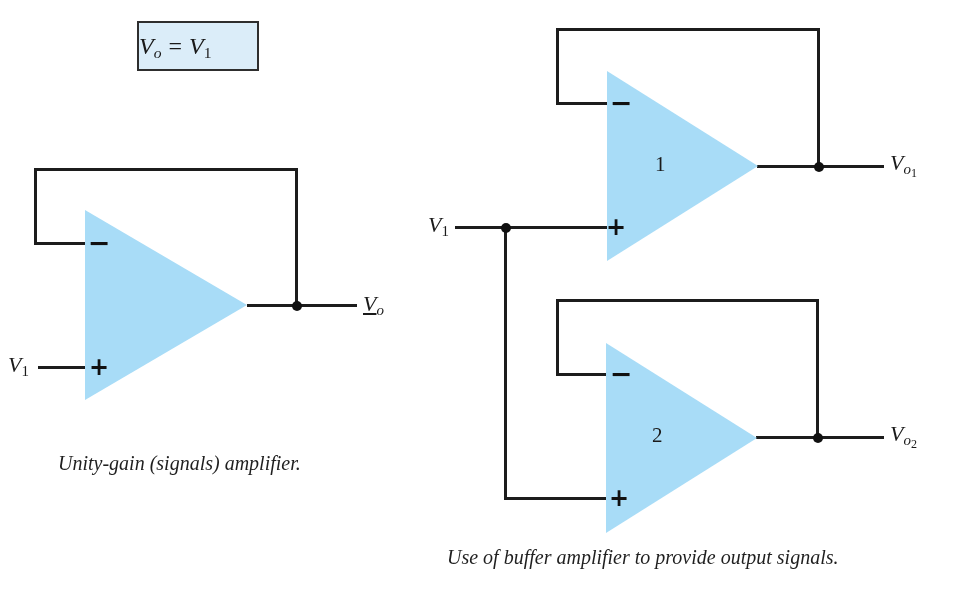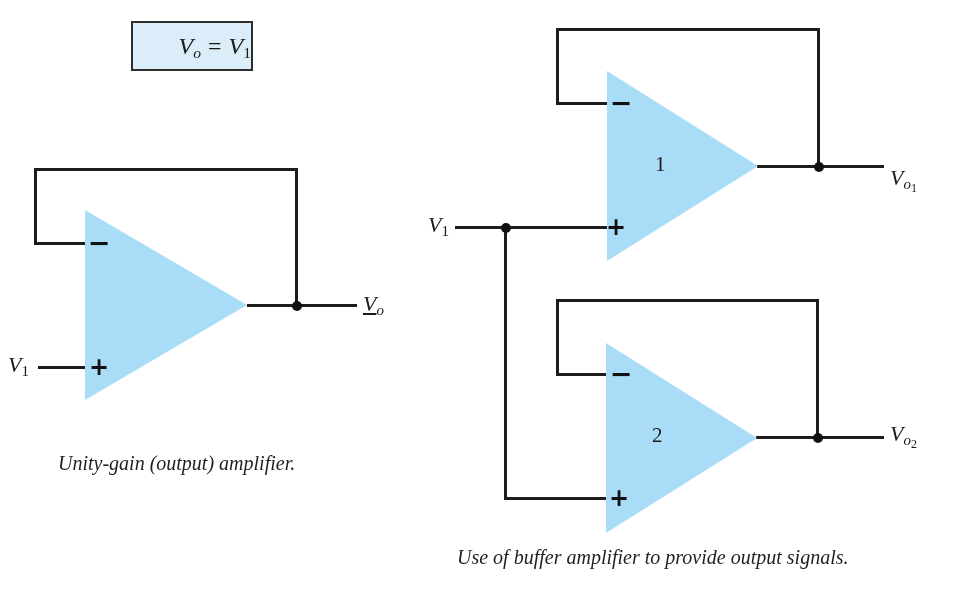--- a/index.html
+++ b/index.html
@@ -68,27 +68,27 @@
   
   .ampnum {
     position: absolute;
     font-size: 21px;
     font-style: normal;
     color: #1a1a1a;
   }
   
   .formula-box {
     position: absolute;
-    left: 131px; top: 21px;
+    left: 137px; top: 21px;
     width: 118px; height: 46px;
     background: #dbedf9;
     border: 2px solid #2e2e2e;
     display: flex;
     align-items: center;
-    justify-content: flex-end;
+    justify-content: flex-start;
   }
   .formula-box .math {
     font-style: italic;
     font-size: 24px;
     white-space: nowrap;
   }
   .formula-box .math .sub {
     font-size: 0.65em;
     position: relative;
     top: 0.28em;
@@ -130,51 +130,51 @@
     <div class="opamp small" style="left:85px; top:210px;"></div>
 
     <div class="dot" style="left:292px; top:301px;"></div>
 
     <div class="sym minus" style="left:86px; top:230px;">−</div>
     <div class="sym" style="left:86px; top:354px;">+</div>
 
     <div class="vlab" style="left:8px; top:352px;"><span>V</span><span class="sub digit">1</span></div>
     <div class="vlab" style="left:363px; top:291px;text-decoration:underline;"><span>V</span><span class="sub">o</span></div>
 
-    <div class="caption" style="left:58px; top:452px;">Unity-gain (output) amplifier.</div>
+    <div class="caption" style="left:58px; top:452px;">Unity-gain (signals) amplifier.</div>
   </div>
 
   <div>
 
     <div class="wire h" style="left:455px; top:226px; width:152px;"></div>
     <div class="wire v" style="left:504px; top:226px; height:274px;"></div>
     <div class="wire h" style="left:504px; top:497px; width:103px;"></div>
     <div class="dot" style="left:501px; top:223px;"></div>
     <div class="vlab" style="left:428px; top:212px;"><span>V</span><span class="sub digit">1</span></div>
 
     <div class="wire h" style="left:556px; top:28px; width:264px;"></div>
     <div class="wire v" style="left:556px; top:28px; height:77px;"></div>
     <div class="wire h" style="left:556px; top:102px; width:51px;"></div>
     <div class="wire v" style="left:817px; top:28px; height:140px;"></div>
     <div class="wire h" style="left:757px; top:165px; width:127px;"></div>
     <div class="opamp big" style="left:607px; top:71px;"></div>
     <div class="dot" style="left:814px; top:162px;"></div>
     <div class="sym minus" style="left:608px; top:90px;">−</div>
     <div class="sym" style="left:603px; top:214px;">+</div>
     <div class="ampnum" style="left:655px; top:152px;">1</div>
-    <div class="vlab" style="left:890px; top:165px;"><span>V</span><span class="sub">o</span><span class="subsub">1</span></div>
+    <div class="vlab" style="left:890px; top:150px;"><span>V</span><span class="sub">o</span><span class="subsub">1</span></div>
 
     <div class="wire h" style="left:556px; top:299px; width:263px;"></div>
     <div class="wire v" style="left:556px; top:299px; height:77px;"></div>
     <div class="wire h" style="left:556px; top:373px; width:51px;"></div>
     <div class="wire v" style="left:816px; top:299px; height:140px;"></div>
     <div class="wire h" style="left:756px; top:436px; width:128px;"></div>
     <div class="opamp big" style="left:606px; top:343px;"></div>
     <div class="dot" style="left:813px; top:433px;"></div>
     <div class="sym minus" style="left:608px; top:361px;">−</div>
     <div class="sym" style="left:606px; top:485px;">+</div>
     <div class="ampnum" style="left:652px; top:423px;">2</div>
     <div class="vlab" style="left:890px; top:421px;"><span>V</span><span class="sub">o</span><span class="subsub">2</span></div>
 
-    <div class="caption" style="left:457px; top:546px;">Use of buffer amplifier to provide output signals.</div>
+    <div class="caption" style="left:447px; top:546px;">Use of buffer amplifier to provide output signals.</div>
   </div>
 
 </div>
 
 </body></html>

